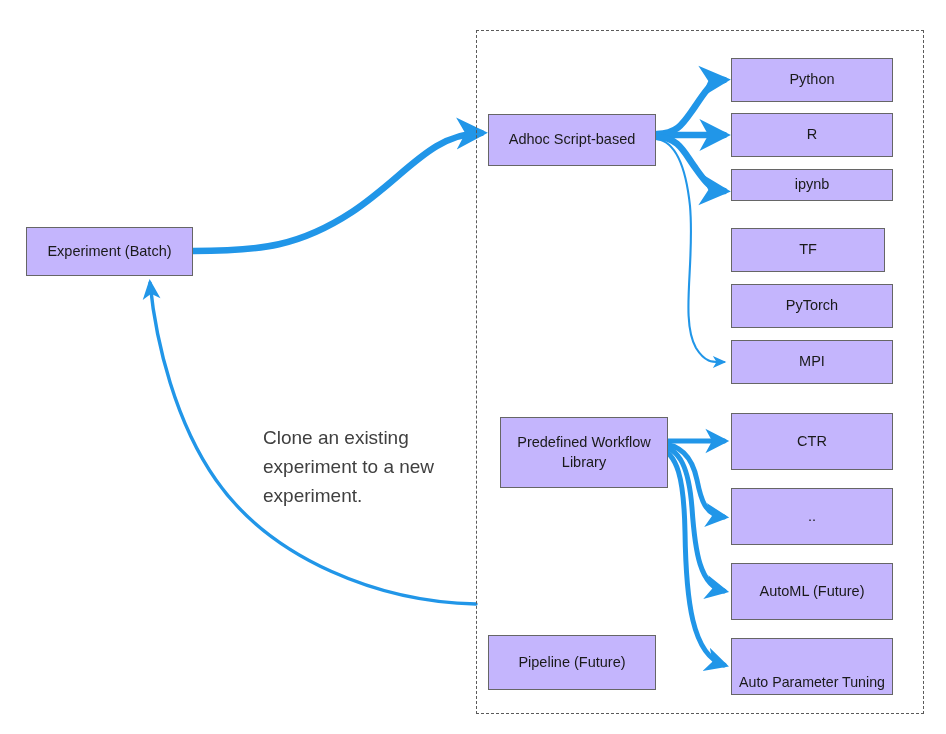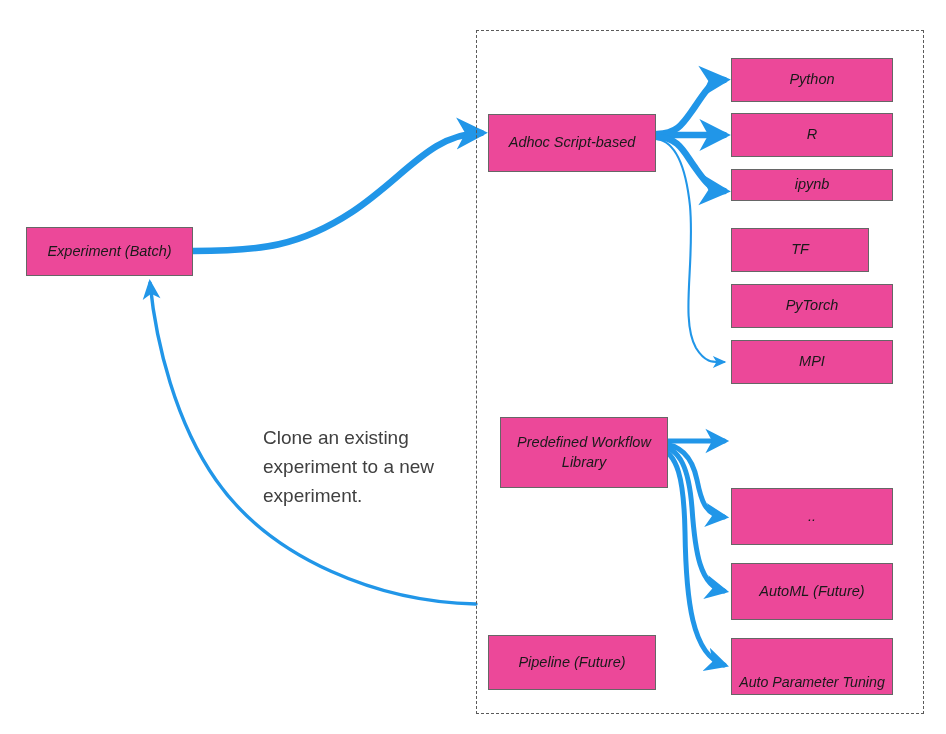--- a/index.html
+++ b/index.html
@@ -28,31 +28,30 @@
   .group-region {
     position: absolute;
     border: 1.6px dashed #5a5a5a;
     box-sizing: border-box;
     background: transparent;
   }
   .node {
     position: absolute;
     box-sizing: border-box;
     border: 1.4px solid #666666;
-    background: #ec4899;
+    background: #c4b5fd;
     display: flex;
     align-items: center;
     justify-content: center;
     text-align: center;
     color: #1a1a1a;
     font-size: 14.5px;
     line-height: 1.32;
     padding: 2px 4px;
     z-index: 3;
-    font-style: italic;
   }
   .node.tight {
     font-size: 14.2px;
     padding: 2px 1px;
   }
   .node-label {
     display: block;
     white-space: pre-line;
   }
   .caption {
@@ -103,53 +102,56 @@
 
     <path d="M 476 604 C 380 602 272 560 216 480 C 176 423 156 344 150 283" fill="none" stroke="#2196e8" stroke-width="3.4" stroke-linecap="round" marker-end="url(#ah-return)"></path>
   </svg>
 
   <div class="group-region" style="left:476px; top:30px; width:448px; height:684px;"></div>
 
   <div class="node" style="left:26px; top:227px; width:167px; height:49px;">
     <span class="node-label">Experiment (Batch)</span>
   </div>
 
-  <div class="node" style="left:488px; top:114px; width:168px; height:58px;">
+  <div class="node" style="left:488px; top:114px; width:168px; height:52px;">
     <span class="node-label">Adhoc Script-based</span>
   </div>
 
   <div class="node" style="left:731px; top:58px; width:162px; height:44px;">
     <span class="node-label">Python</span>
   </div>
 
   <div class="node" style="left:731px; top:113px; width:162px; height:44px;">
     <span class="node-label">R</span>
   </div>
 
   <div class="node" style="left:731px; top:169px; width:162px; height:32px;">
     <span class="node-label">ipynb</span>
   </div>
 
-  <div class="node" style="left:731px; top:228px; width:138px; height:44px;align-items:center;">
+  <div class="node" style="left:731px; top:228px; width:154px; height:44px;align-items:center;">
     <span class="node-label">TF</span>
   </div>
 
   <div class="node" style="left:731px; top:284px; width:162px; height:44px;">
     <span class="node-label">PyTorch</span>
   </div>
 
   <div class="node" style="left:731px; top:340px; width:162px; height:44px;">
     <span class="node-label">MPI</span>
   </div>
 
   <div class="node" style="left:488px; top:417px; width:168px; height:71px;margin-left:12px;">
     <span class="node-label">Predefined Workflow
 Library</span>
   </div>
 
+  <div class="node" style="left:731px; top:413px; width:162px; height:57px;">
+    <span class="node-label">CTR</span>
+  </div>
 
   <div class="node" style="left:731px; top:488px; width:162px; height:57px;">
     <span class="node-label">..</span>
   </div>
 
   <div class="node" style="left:731px; top:563px; width:162px; height:57px;">
     <span class="node-label">AutoML (Future)</span>
   </div>
 
   <div class="node tight" style="left:731px; top:638px; width:162px; height:57px;align-items:flex-end;">

